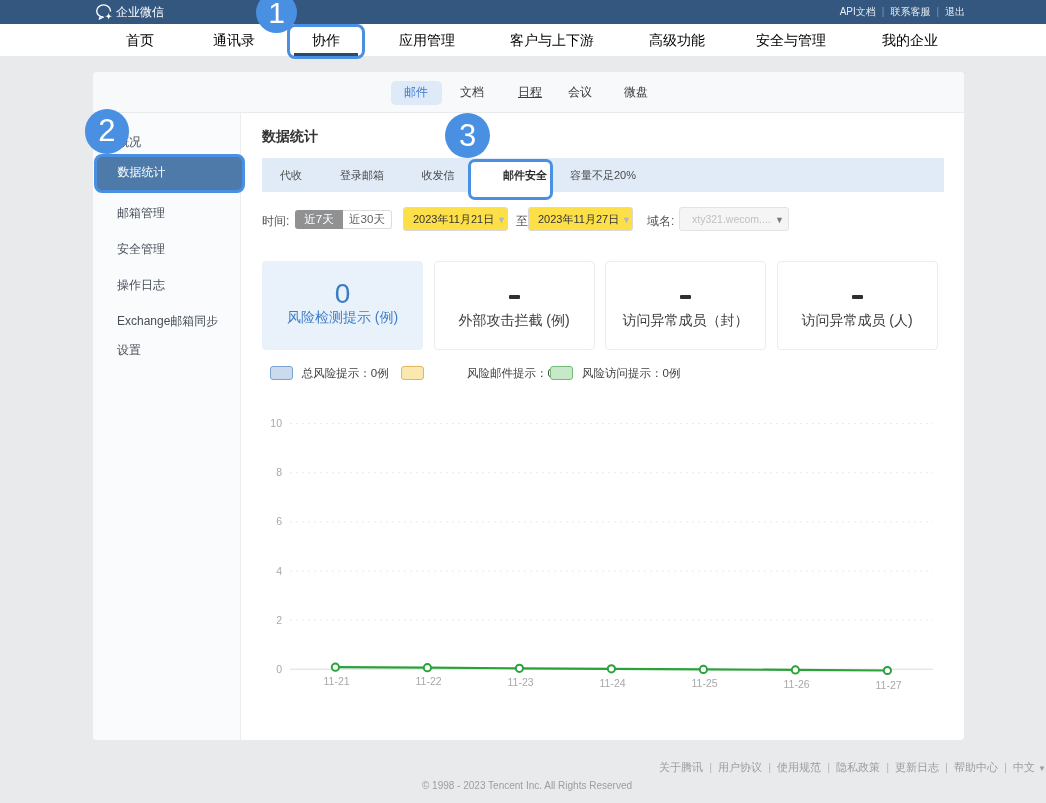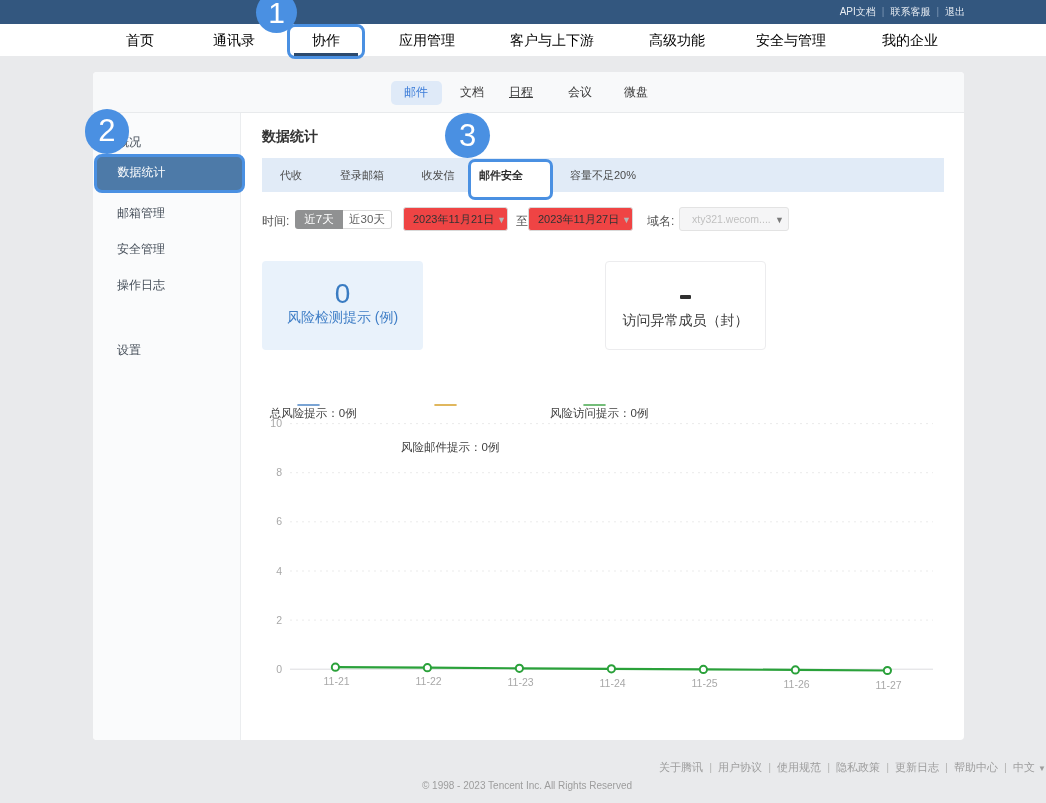--- a/index.html
+++ b/index.html
@@ -32,81 +32,91 @@
 
 
 .annbox { position:absolute; border:3.5px solid #4a90e2; border-radius:8px; z-index:20; }
 .anncircle { position:absolute; background:#4a90e2; border-radius:50%; color:#fff; text-align:center; z-index:40; }
 #title { left:262px; top:128px; font-size:14px; color:#333; font-weight:600; }
 #hdate { left:600px; top:130px; width:344px; text-align:right; font-size:11px; color:#8a8a8a; }
 
 #tabbar { left:262px; top:158px; width:682px; height:34px; background:#e1ebf7; }
 .tabitem { position:absolute; top:158px; height:34px; line-height:34px; transform:translateX(-50%); font-size:11px; color:#4a4a4a; z-index:5; }
 #activetabbox { left:468px; top:158.5px; width:85px; height:41px; background:#fff; border:3.5px solid #4a90e2; border-radius:7px; z-index:20; }
-#activetabtext { left:501px; top:158px; height:34px; line-height:34px; transform:translateX(-50%); font-size:11px; color:#2d2d2d; font-weight:700; z-index:25; position:absolute; }
+#activetabtext { left:525px; top:158px; height:34px; line-height:34px; transform:translateX(-50%); font-size:11px; color:#2d2d2d; font-weight:700; z-index:25; position:absolute; }
 
 
 .flabel { position:absolute; top:213px; font-size:12px; color:#555; }
 #tgl7 { left:295px; top:209.5px; width:48px; height:19.5px; background:#909192; color:#fff; font-size:11.5px; text-align:center; line-height:19.5px; border-radius:3px 0 0 3px; }
 #tgl30 { left:343px; top:209.5px; width:49px; height:19.5px; background:#fff; border:1px solid #dcdcdc; border-left:none; color:#5f5f5f; font-size:11.5px; text-align:center; line-height:17.5px; border-radius:0 3px 3px 0; }
-.dateinput { position:absolute; top:207px; width:105px; height:24px; background:#ef4444; border:1px solid #d9d9d9; border-radius:3px; font-size:11px; color:#333; line-height:22px; padding-left:9px; white-space:nowrap; }
+.dateinput { position:absolute; top:207px; width:105px; height:24px; background:#fde047; border:1px solid #d9d9d9; border-radius:3px; font-size:11px; color:#333; line-height:22px; padding-left:9px; white-space:nowrap; }
 .dcaret { position:absolute; font-size:9px; color:#b5b5b5; }
 #domsel { left:679px; top:207px; width:110px; height:24px; background:#f5f5f6; border:1px solid #e3e3e3; border-radius:3px; font-size:10.5px; color:#c0c0c0; line-height:22px; padding-left:12px; white-space:nowrap; }
 
 
 .scard { position:absolute; top:261px; width:161px; height:89px; border-radius:4px; text-align:center; }
 .scard.plain { background:#fff; border:1px solid #ececee; }
 .scard .dash { width:11px; height:3.5px; background:#2f2f2f; margin:33px auto 0; border-radius:1px; }
 .scard .lbl { margin-top:13px; font-size:14px; color:#3c3c3c; }
 #card1 { left:262px; background:#e9f2fb; }
 #card1 .num { font-size:28px; color:#3a7cc2; margin-top:18px; line-height:29px; }
 #card1 .lbl { margin-top:1px; color:#3f7ec6; }
 
 
-.lgroup { position:absolute; top:404px; height:15px; display:flex; align-items:center;flex-direction:column; }
+.lgroup { position:absolute; top:366px; height:15px; display:flex; align-items:flex-start; }
 .lswatch { width:23px; height:14px; border-radius:3px; margin-right:9px; }
 .ltext { font-size:11.5px; color:#3f3f3f; white-space:nowrap; }
 
 
 #foot1 { left:0; top:760px; width:1046px; text-align:right; font-size:11px; color:#9d9d9d; }
 #foot2 { left:0; top:779.5px; width:1046px; text-align:center; font-size:10px; color:#9d9d9d; padding-left:8px; }
 </style>
 </head>
 <body>
 <div id="page">
 
   <div class="abs" id="topbar"></div>
+  <div class="abs" id="logo">
+    <svg width="19" height="19" viewBox="0 0 19 19" style="margin-right:2px;">
+      <ellipse cx="8.6" cy="8" rx="6.9" ry="6.1" fill="none" stroke="#ffffff" stroke-width="1.4"></ellipse>
+      <path d="M5.4 13.4 L4.2 16.2 L8.2 14.0" fill="none" stroke="#ffffff" stroke-width="1.3" stroke-linejoin="round"></path>
+      <circle cx="13.6" cy="13.2" r="4.9" fill="#33577f"></circle>
+      <path d="M13.6 9.3 Q13.6 13.2 17.5 13.2 Q13.6 13.2 13.6 17.1 Q13.6 13.2 9.7 13.2 Q13.6 13.2 13.6 9.3 Z" fill="#ffffff"></path>
+    </svg>
+    <span>企业微信</span>
+  </div>
   <div class="abs" id="toplinks">API文档<span class="sep">|</span>联系客服<span class="sep">|</span>退出</div>
 
   <div class="abs" id="nav"></div>
   <div class="navitem" style="left:140px; top:24px;">首页</div>
   <div class="navitem" style="left:234px; top:24px;">通讯录</div>
   <div class="navitem" style="left:427px; top:24px;">应用管理</div>
   <div class="navitem" style="left:552px; top:24px;">客户与上下游</div>
   <div class="navitem" style="left:677px; top:24px;">高级功能</div>
   <div class="navitem" style="left:791px; top:24px;">安全与管理</div>
   <div class="navitem" style="left:910px; top:24px;">我的企业</div>
 
   <div class="annbox" style="left:286.5px; top:23.5px; width:78px; height:35.5px; background:#fff;"></div>
   <div class="navitem" style="left:326px; top:24px; z-index:25;">协作</div>
   <div class="abs" id="underline"></div>
 
   <div class="abs" id="card">
     <div class="abs" id="subnav"></div>
     <div class="abs" id="snpill"></div>
     <div id="snmail">邮件</div>
     <div class="snitem" style="left:379px;">文档</div>
-    <div class="snitem" style="left:428px;text-decoration:underline;">日程</div>
+    <div class="snitem" style="left:437px;text-decoration:underline;">日程</div>
     <div class="snitem" style="left:487px;">会议</div>
     <div class="snitem" style="left:543px;">微盘</div>
     <div class="abs" id="sidebar"></div>
     <div class="sbitem" style="top:52px;">概况</div>
     <div class="sbitem" style="top:123px;">邮箱管理</div>
     <div class="sbitem" style="top:159px;">安全管理</div>
     <div class="sbitem" style="top:194.5px;">操作日志</div>
+    <div class="sbitem" style="top:230.5px;">Exchange邮箱同步</div>
     <div class="sbitem" style="top:260px;">设置</div>
   </div>
 
   <div class="annbox" style="left:93.5px; top:154px; width:151px; height:38.5px; background:#4d7aa8;">
     <div style="position:absolute; left:21px; top:0; height:31.5px; line-height:31.5px; color:#fff; font-size:12px;">数据统计</div>
   </div>
 
   <div class="abs" id="title">数据统计</div>
 
   <div class="abs" id="tabbar"></div>
@@ -126,23 +136,31 @@
   <div class="dateinput" style="left:528px;">2023年11月27日</div>
   <div class="dcaret" style="left:622px; top:215px;">▼</div>
   <div class="flabel" style="left:647px;">域名:</div>
   <div class="abs" id="domsel">xty321.wecom....</div>
   <div class="dcaret" style="left:775px; top:215px; color:#7a7a7a;">▼</div>
 
   <div class="scard" id="card1">
     <div class="num">0</div>
     <div class="lbl">风险检测提示 (例)</div>
   </div>
+  <div class="scard plain" style="left:433.5px;">
+    <div class="dash"></div>
+    <div class="lbl">外部攻击拦截 (例)</div>
+  </div>
   <div class="scard plain" style="left:605px;">
     <div class="dash"></div>
     <div class="lbl">访问异常成员（封）</div>
+  </div>
+  <div class="scard plain" style="left:776.5px;">
+    <div class="dash"></div>
+    <div class="lbl">访问异常成员 (人)</div>
   </div>
 
   <div class="lgroup" style="left:269.8px;">
     <div class="lswatch" style="background:#ccdaee; border:1px solid #7aa4d4;"></div>
     <div class="ltext">总风险提示：0例</div>
   </div>
   <div class="lgroup" style="left:401px;gap:34px;">
     <div class="lswatch" style="background:#fbe7b0; border:1px solid #e0b75e;"></div>
     <div class="ltext">风险邮件提示：0例</div>
   </div>

